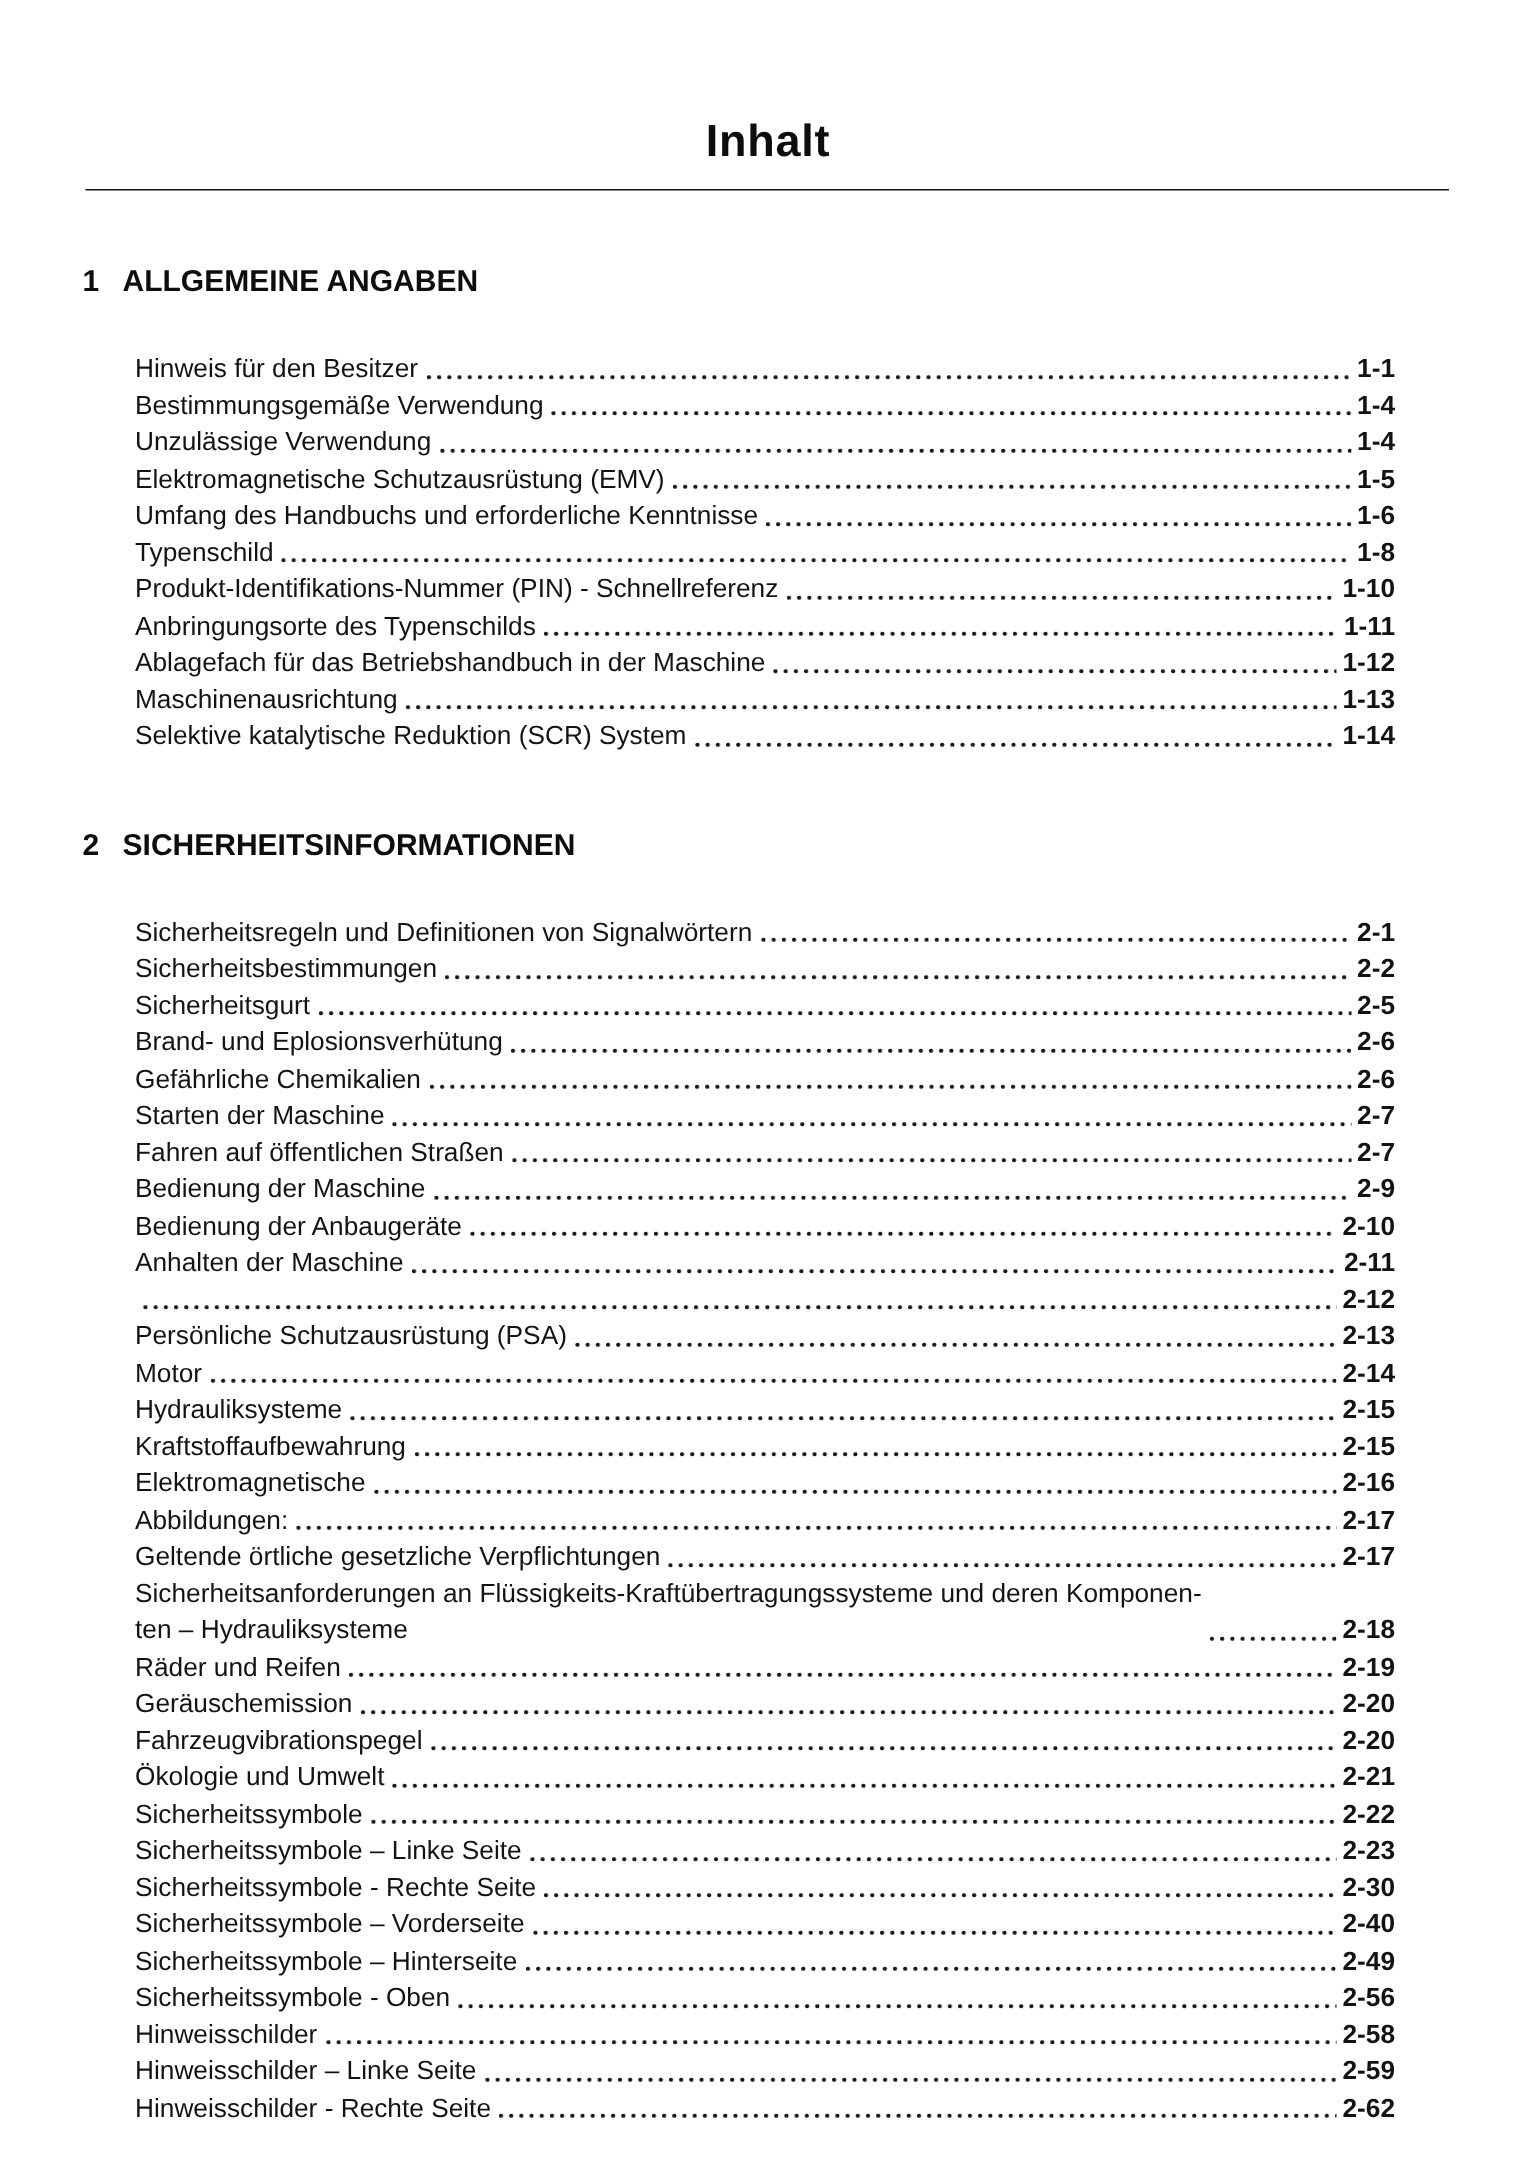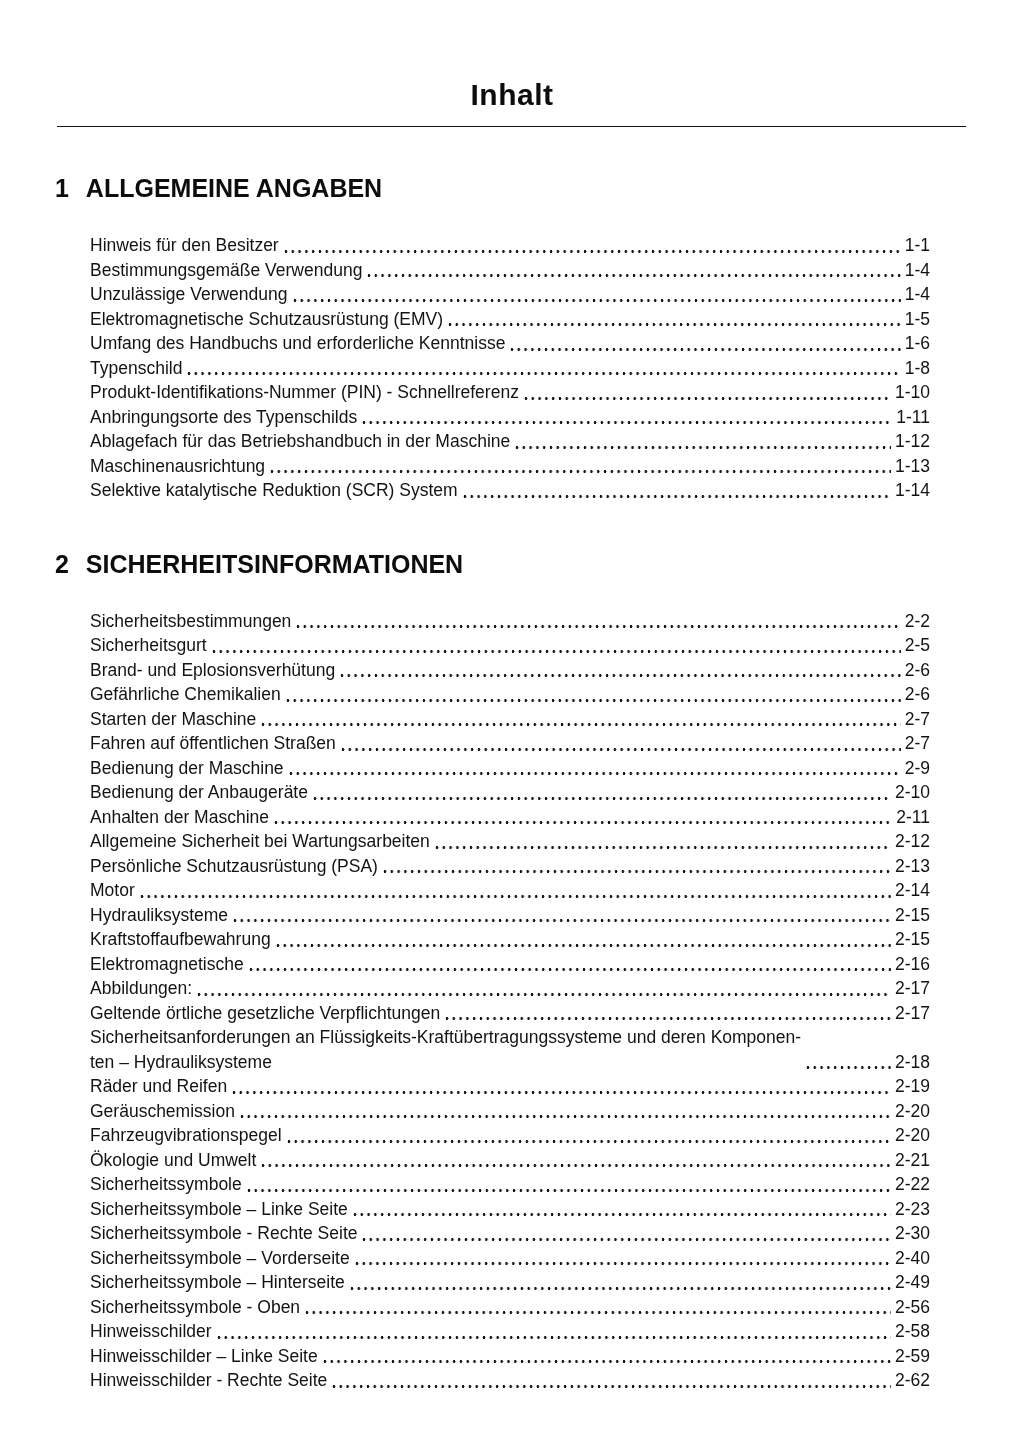--- a/index.html
+++ b/index.html
@@ -36,21 +36,21 @@
     margin: 14px 58px 0 57px;
   }
   .sections {
     margin: 0;
   }
   .toc-section {
     margin-top: 46px;
   }
   .section-heading {
     margin: 0 0 5px 55px;
-    font-size: 25px;
+    font-size: 20px;
     font-weight: bold;
     color: #0d0d0d;
     line-height: 30px;
   }
   .section-number {
     margin-right: 10px;
   }
   .entries {
     margin-left: 90px;
     margin-right: 94px;
@@ -74,20 +74,21 @@
     height: 5px;
     margin: 0 4px 4px 5px;
     background-image: radial-gradient(circle at 2px 2.5px, #161616 1.15px, rgba(0,0,0,0) 1.6px);
     background-size: 6.8px 5px;
     background-repeat: repeat-x;
     background-position: left bottom;
   }
   .entry-page {
     flex: 0 0 auto;
     text-align: left;
+    font-weight: bold;
   }
 </style>
 </head>
 <body>
 
 <div class="page">
   <h1 class="page-title">Inhalt</h1>
   <hr class="title-rule">
   <div class="sections" id="sections">
   <section class="toc-section">
@@ -157,20 +158,25 @@
     <span class="entry-label">Selektive katalytische Reduktion (SCR) System</span>
     <span class="entry-dots"></span>
     <span class="entry-page">1-14</span>
   </div>
 </div>
   </section>
 
   <section class="toc-section">
     <h2 class="section-heading"><span class="section-number">2 </span><span class="section-title">SICHERHEITSINFORMATIONEN</span></h2>
     <div class="entries">
+  <div class="toc-entry">
+    <span class="entry-label">Sicherheitsregeln und Definitionen von Signalwörtern</span>
+    <span class="entry-dots"></span>
+    <span class="entry-page">2-1</span>
+  </div>
 
   <div class="toc-entry">
     <span class="entry-label">Sicherheitsbestimmungen</span>
     <span class="entry-dots"></span>
     <span class="entry-page">2-2</span>
   </div>
 
   <div class="toc-entry">
     <span class="entry-label">Sicherheitsgurt</span>
     <span class="entry-dots"></span>
@@ -213,21 +219,20 @@
     <span class="entry-page">2-10</span>
   </div>
 
   <div class="toc-entry">
     <span class="entry-label">Anhalten der Maschine</span>
     <span class="entry-dots"></span>
     <span class="entry-page">2-11</span>
   </div>
 
   <div class="toc-entry">
-    <span class="entry-label">Allgemeine Sicherheit bei Wartungsarbeiten</span>
     <span class="entry-dots"></span>
     <span class="entry-page">2-12</span>
   </div>
 
   <div class="toc-entry">
     <span class="entry-label">Persönliche Schutzausrüstung (PSA)</span>
     <span class="entry-dots"></span>
     <span class="entry-page">2-13</span>
   </div>
 

